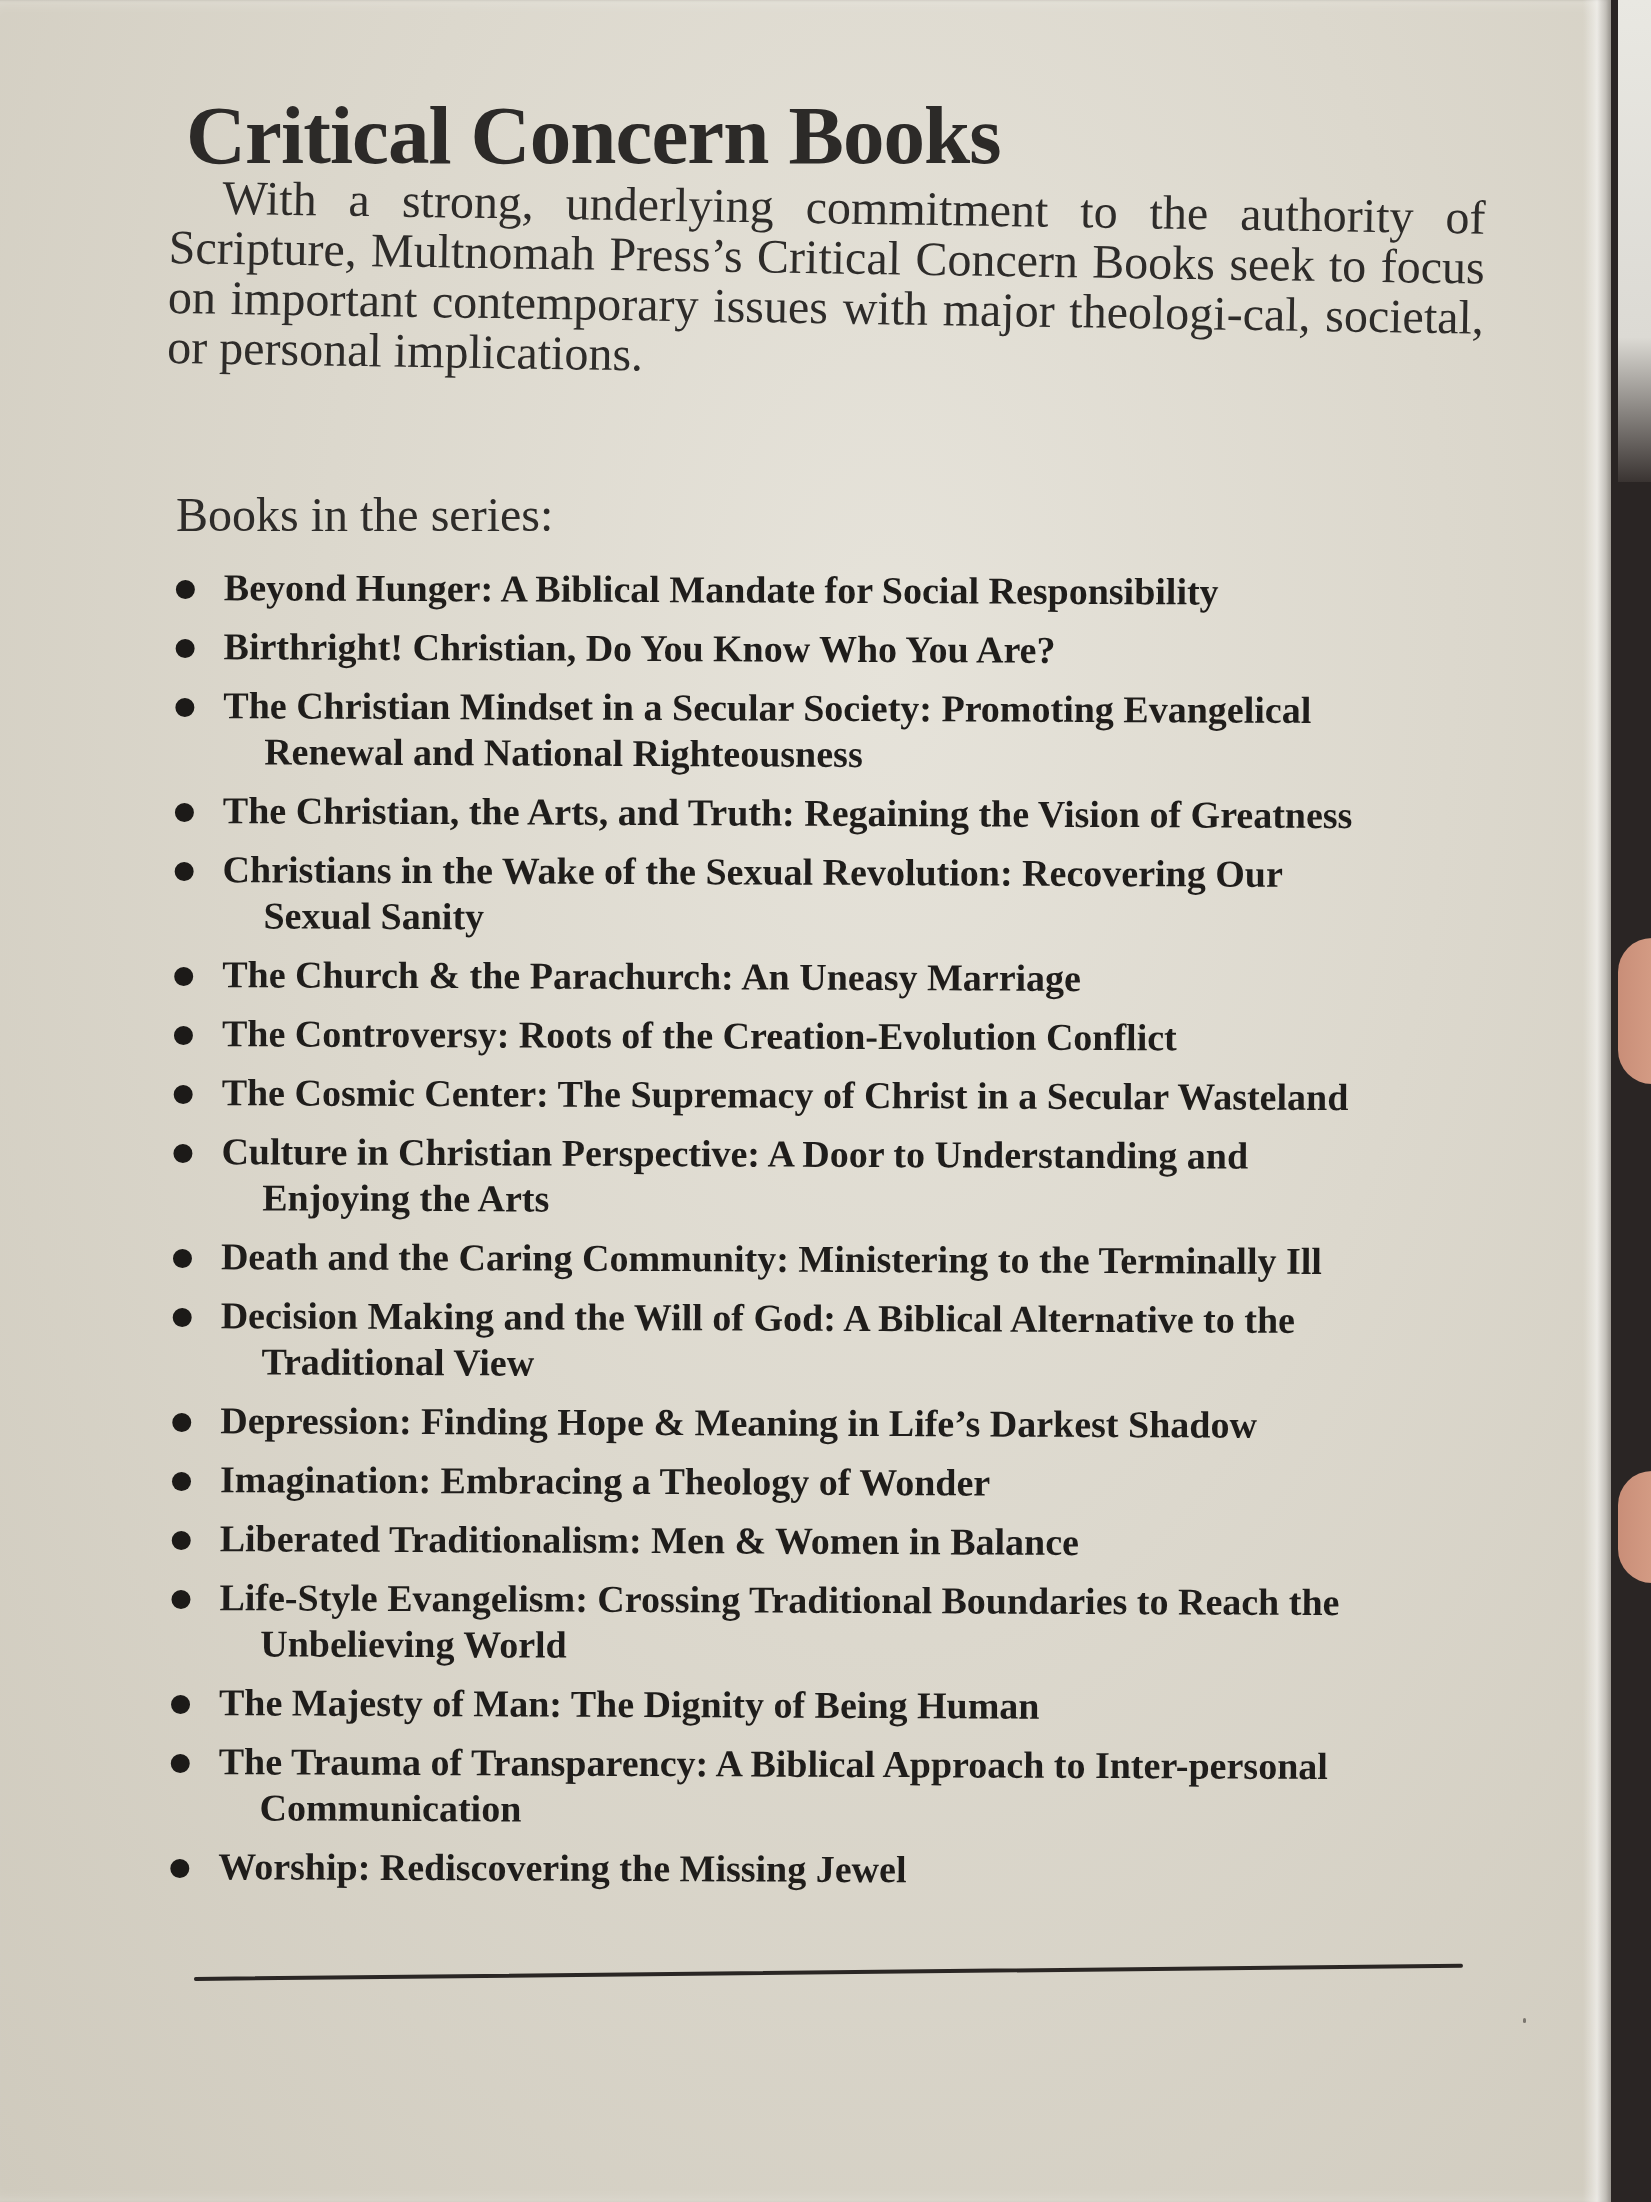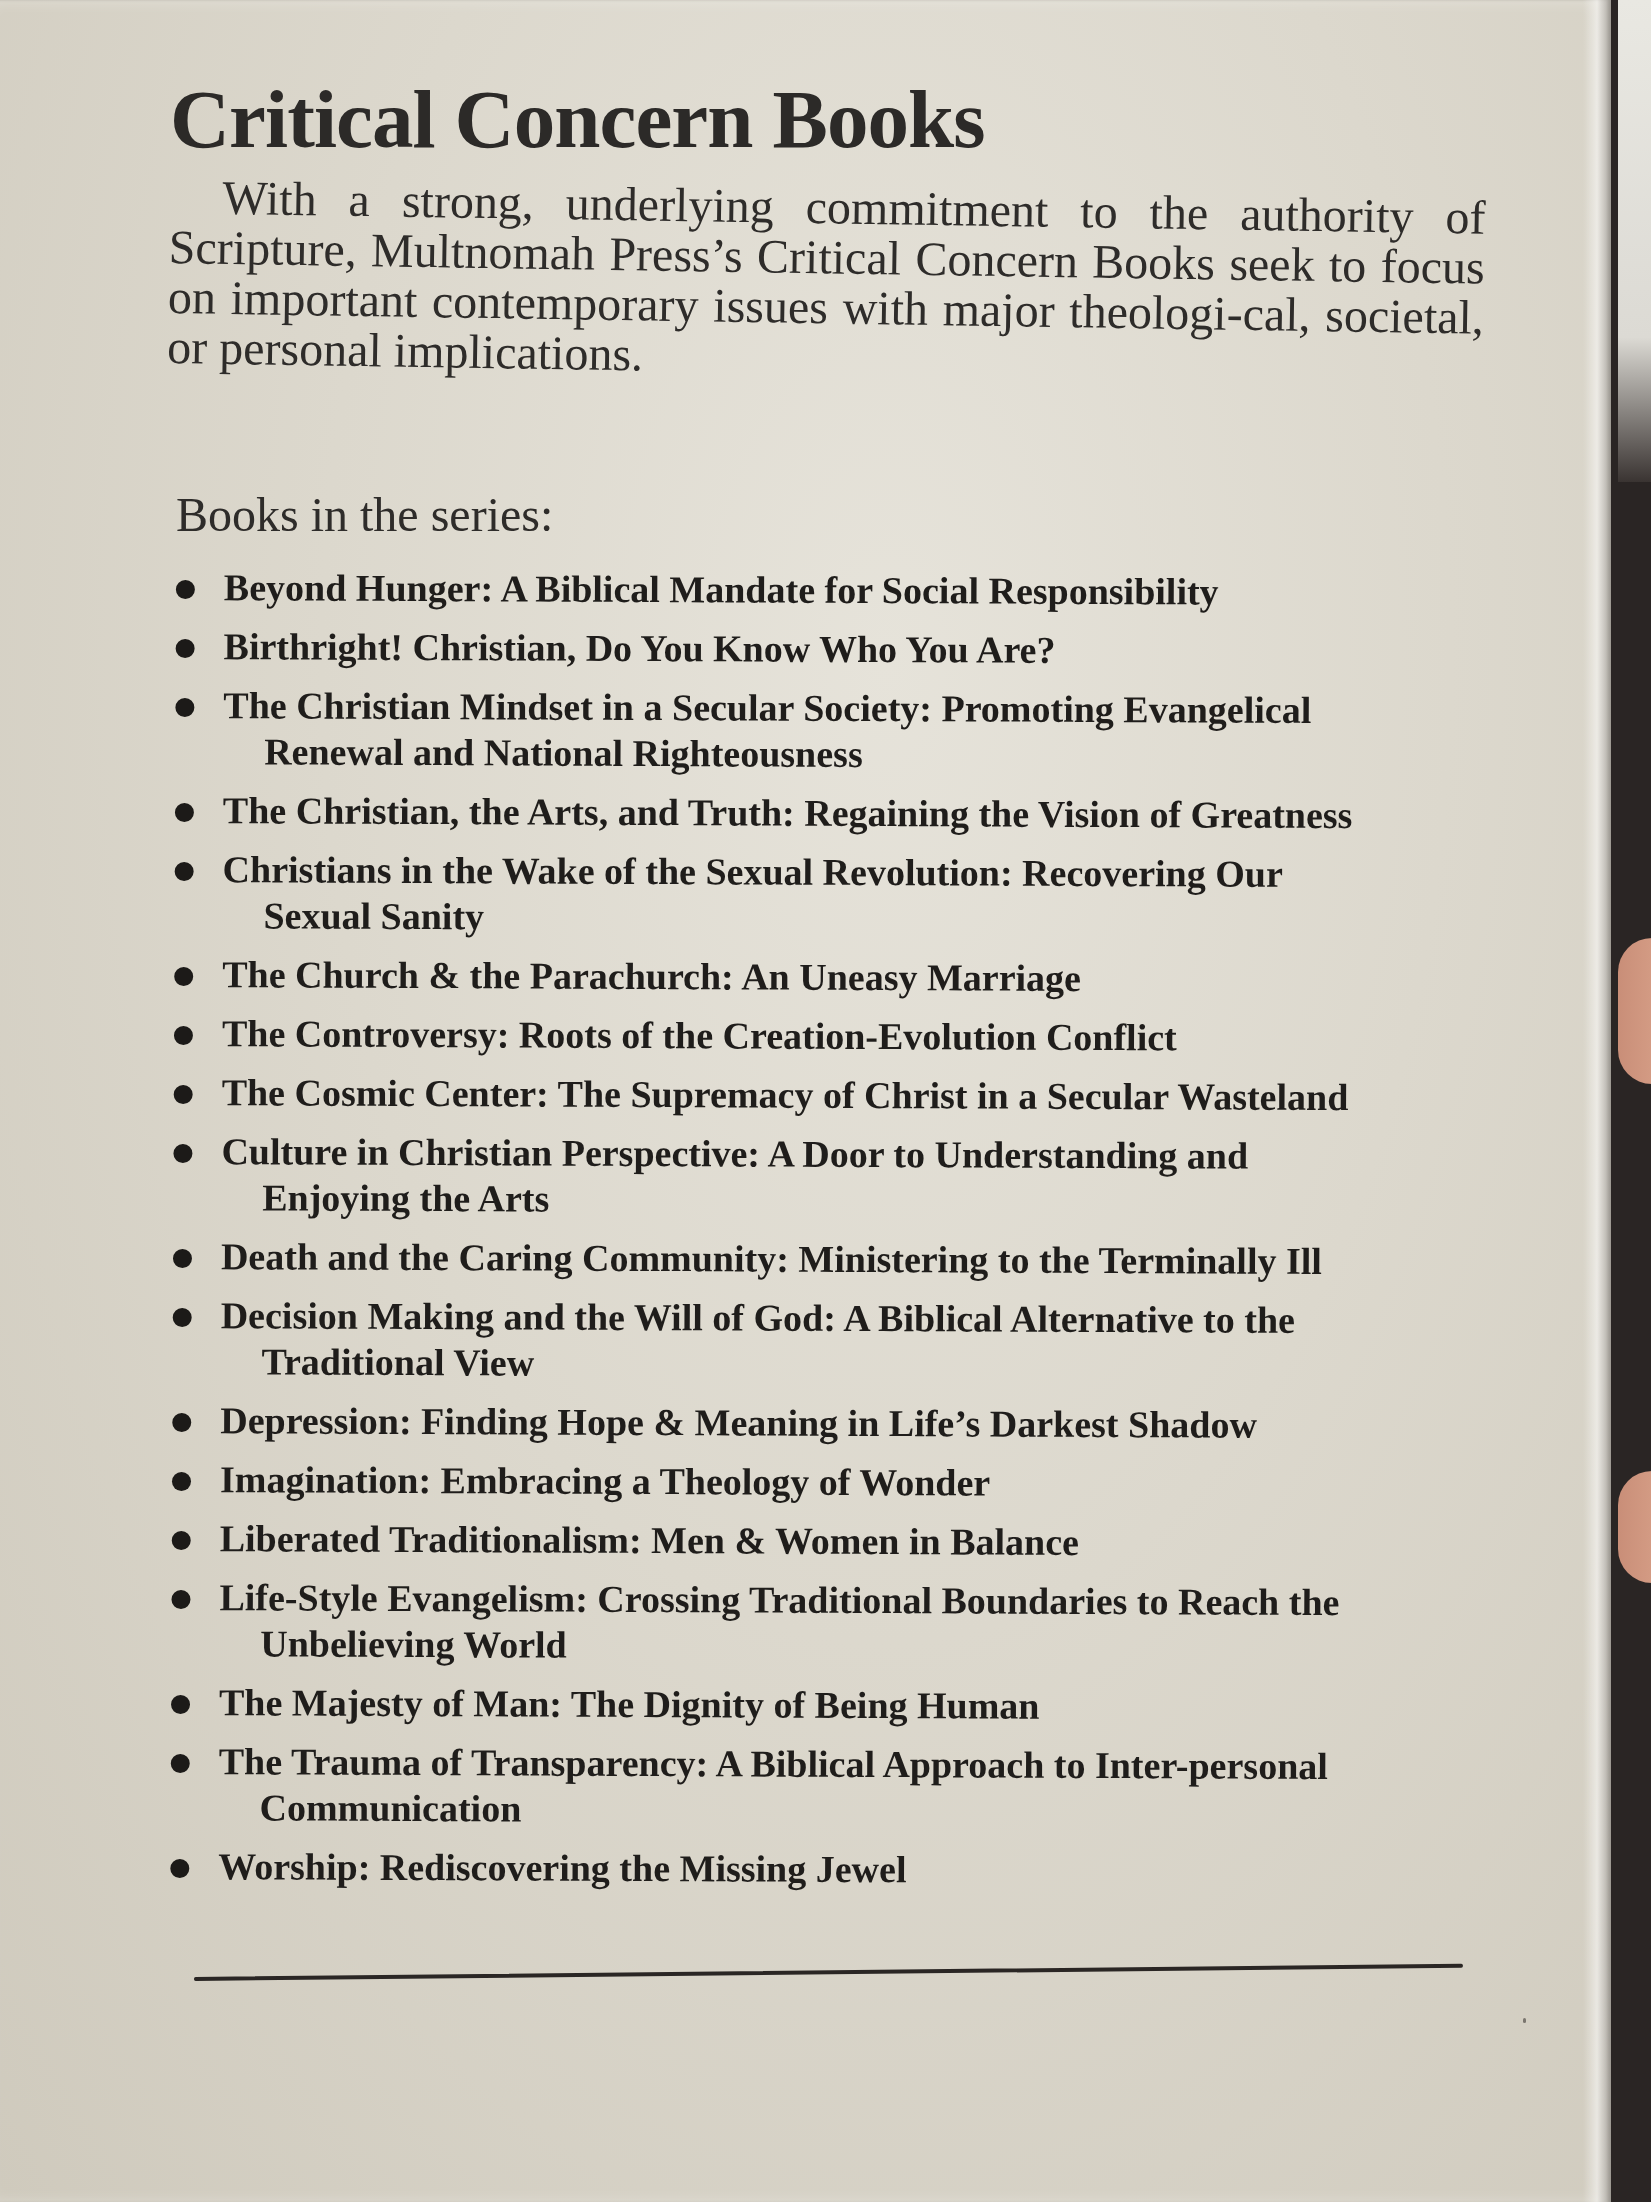--- a/index.html
+++ b/index.html
@@ -25,21 +25,21 @@
     }
     .page-edge {
       position: absolute; left: 1583px; top: 0; width: 27.5px; height: 2203px;
       background: linear-gradient(90deg, rgba(0,0,0,0) 0%, rgba(255,255,255,0.45) 50%, rgba(130,125,118,0.6) 100%);
     }
     .title {
       position: absolute; left: 170px; top: 71px;
       font-family: "Liberation Serif", serif;
       font-size: 83px; font-weight: bold; color: #2c2a28;
       letter-spacing: -0.9px;
-      margin: 0;
+      margin: 16px;
     }
     .intro {
       position: absolute; left: 170px; top: 172px; width: 1316px;
       font-family: "Liberation Serif", serif;
       font-size: 48px; line-height: 50px; color: #2e2c2a;
       text-align: justify; text-indent: 53px;
       transform: rotate(0.9deg); transform-origin: left top;
       margin: 0;
     }
     .series-label {

